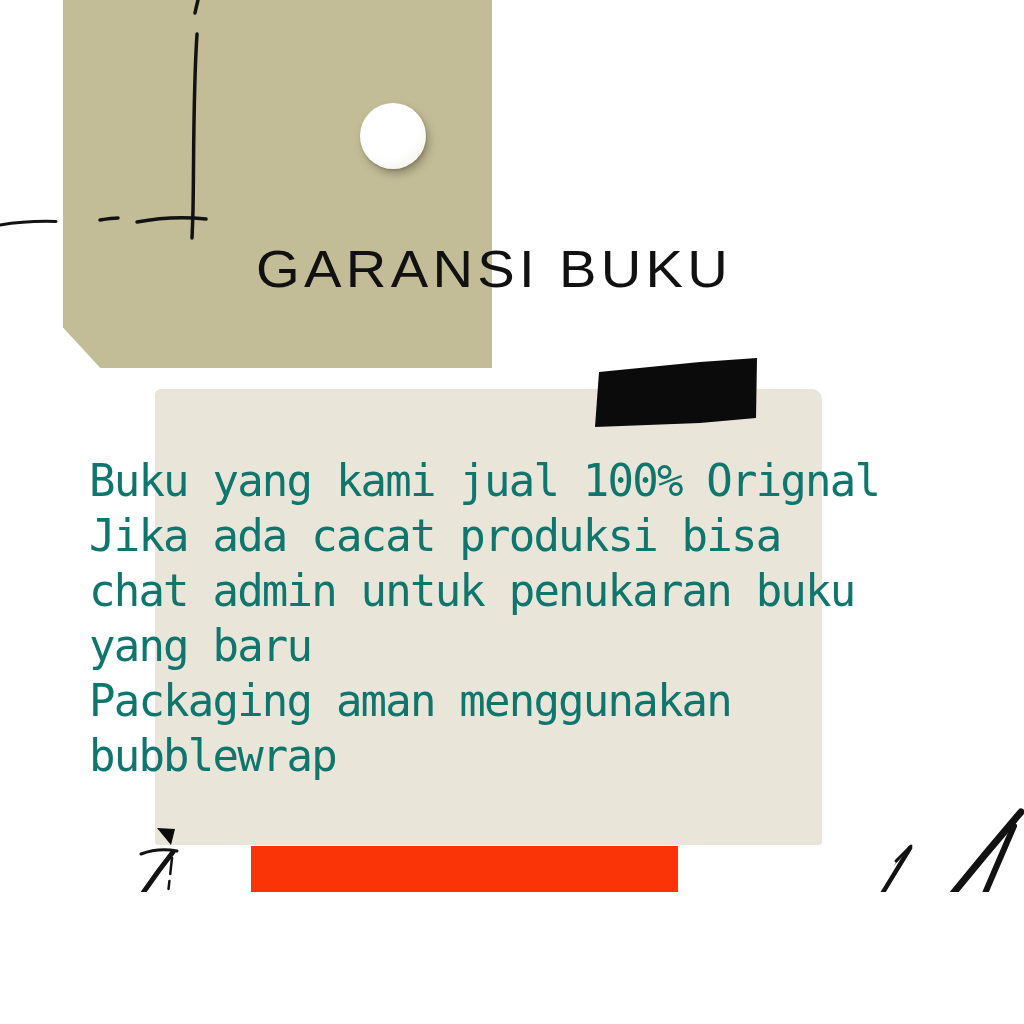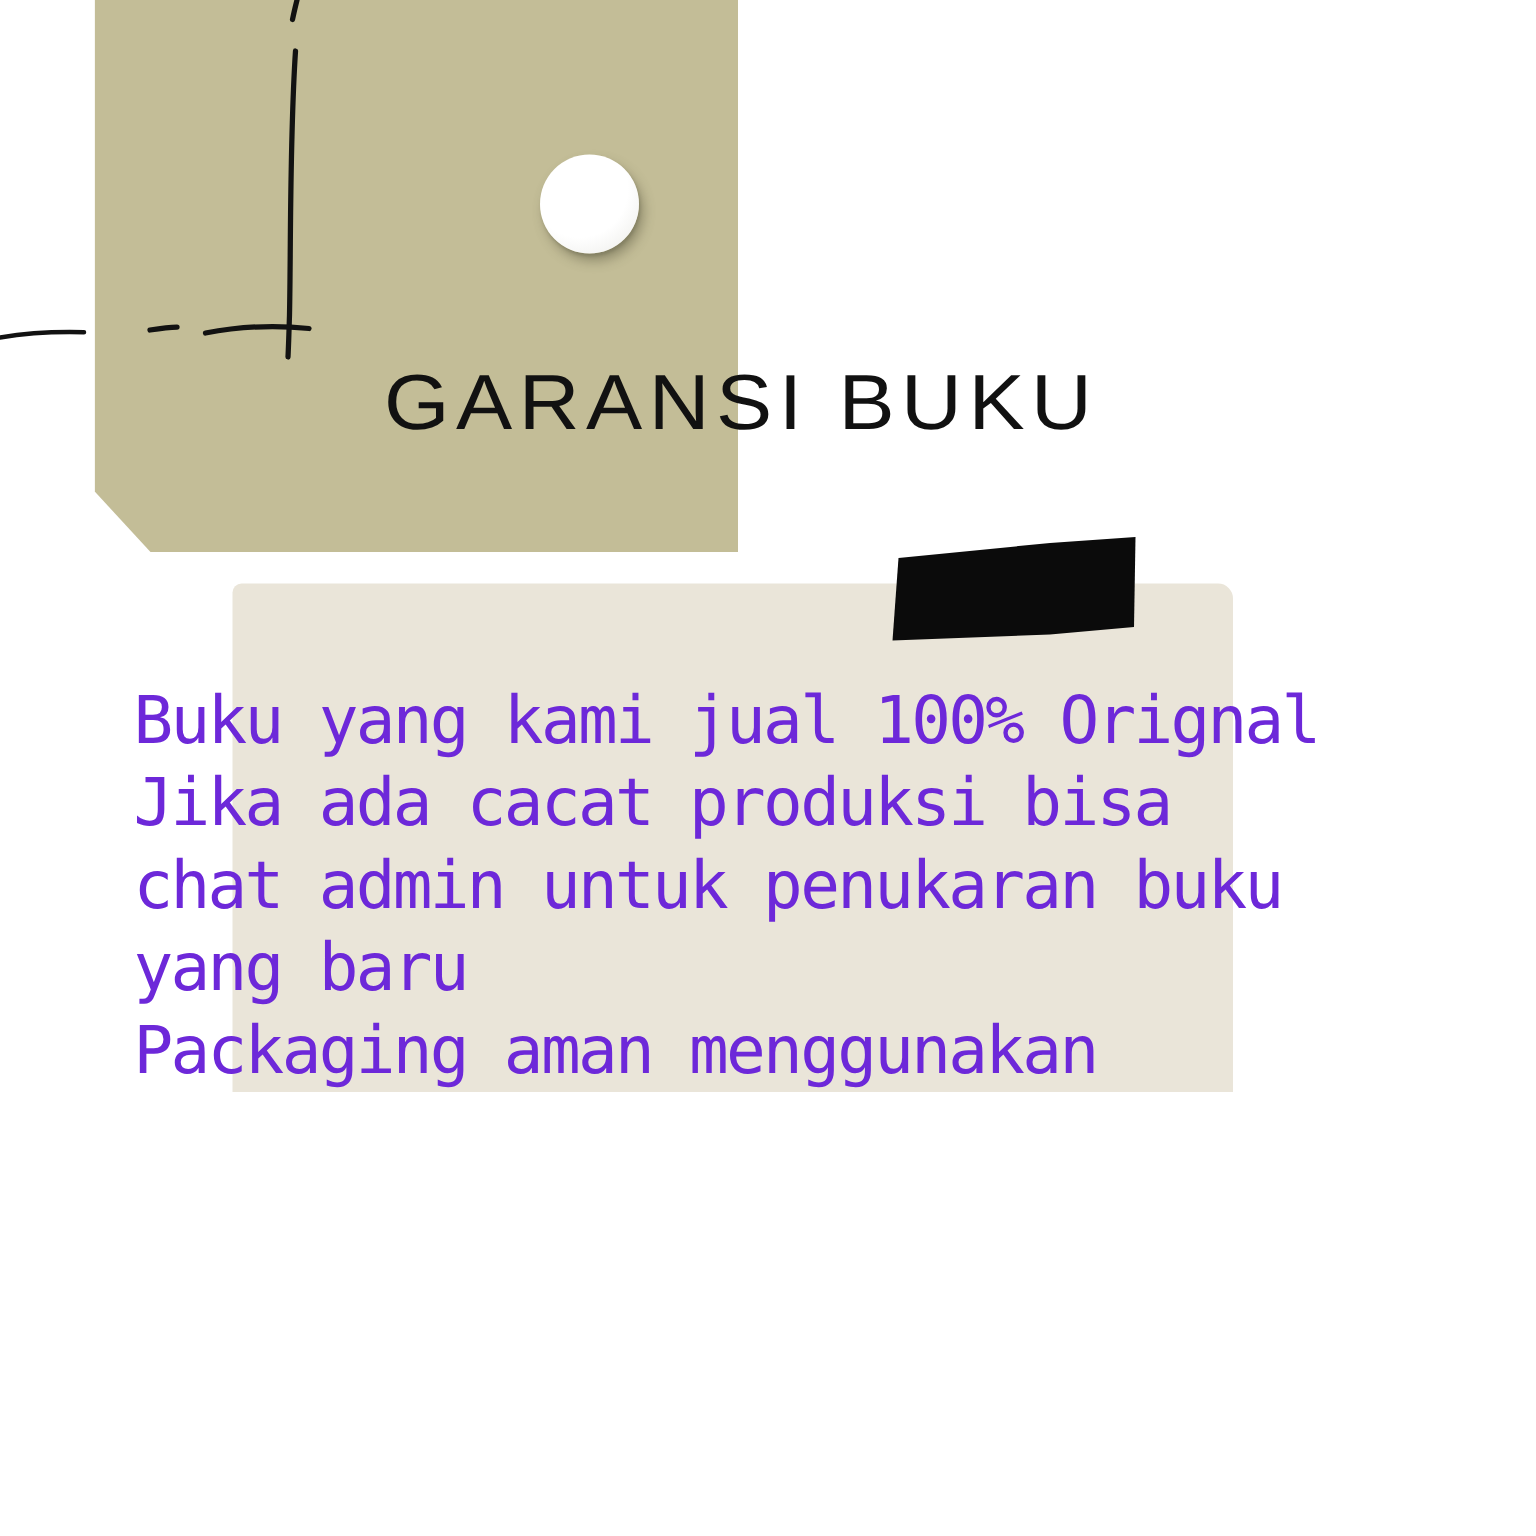--- a/index.html
+++ b/index.html
@@ -1,18 +1,18 @@
 <!DOCTYPE html>
 <html style="--paper: #ffffff; --khaki: #c3bd97; --beige: #eae5d9; --orange: #fb3408; --ink: #111111;"><head>
 <meta charset="utf-8">
 <style>
   html,body{margin:0;padding:0;background:#fff;}
   .canvas{
     position:relative;
-    width:1024px;height:728px;
+    width:1024px;height:892px;
     overflow:hidden;
     background:var(--paper,#ffffff);
     font-family:"Liberation Sans",sans-serif;
   }
   .khaki-block{
     position:absolute;left:63px;top:0;width:429px;height:368px;
     background:var(--khaki,#c3bd97);
     clip-path:polygon(0 0,100% 0,100% 100%,8.7% 100%,0 89%);
   }
   .pin{
@@ -30,21 +30,21 @@
   }
   .note-card{
     position:absolute;left:155px;top:389px;width:667px;height:456px;
     background:var(--beige,#eae5d9);
     border-radius:6px 10px 3px 3px;
   }
   .note-text{
     position:absolute;left:89px;top:453px;width:860px;
     font-family:"DejaVu Sans Mono",monospace;
     font-size:44px;line-height:55px;letter-spacing:-1.8px;
-    color:#6d28d9;white-space:pre-line;
+    color:#0f766e;white-space:pre-line;
   }
   .orange-block{
     position:absolute;left:251px;top:846px;width:427px;height:117px;
     background:var(--orange,#fb3408);
   }
   .sketch-overlay{
     position:absolute;left:0;top:0;width:1024px;height:1024px;
     pointer-events:none;
   }
   .sketch-overlay path{fill:none;stroke:#121212;stroke-linecap:round;}

